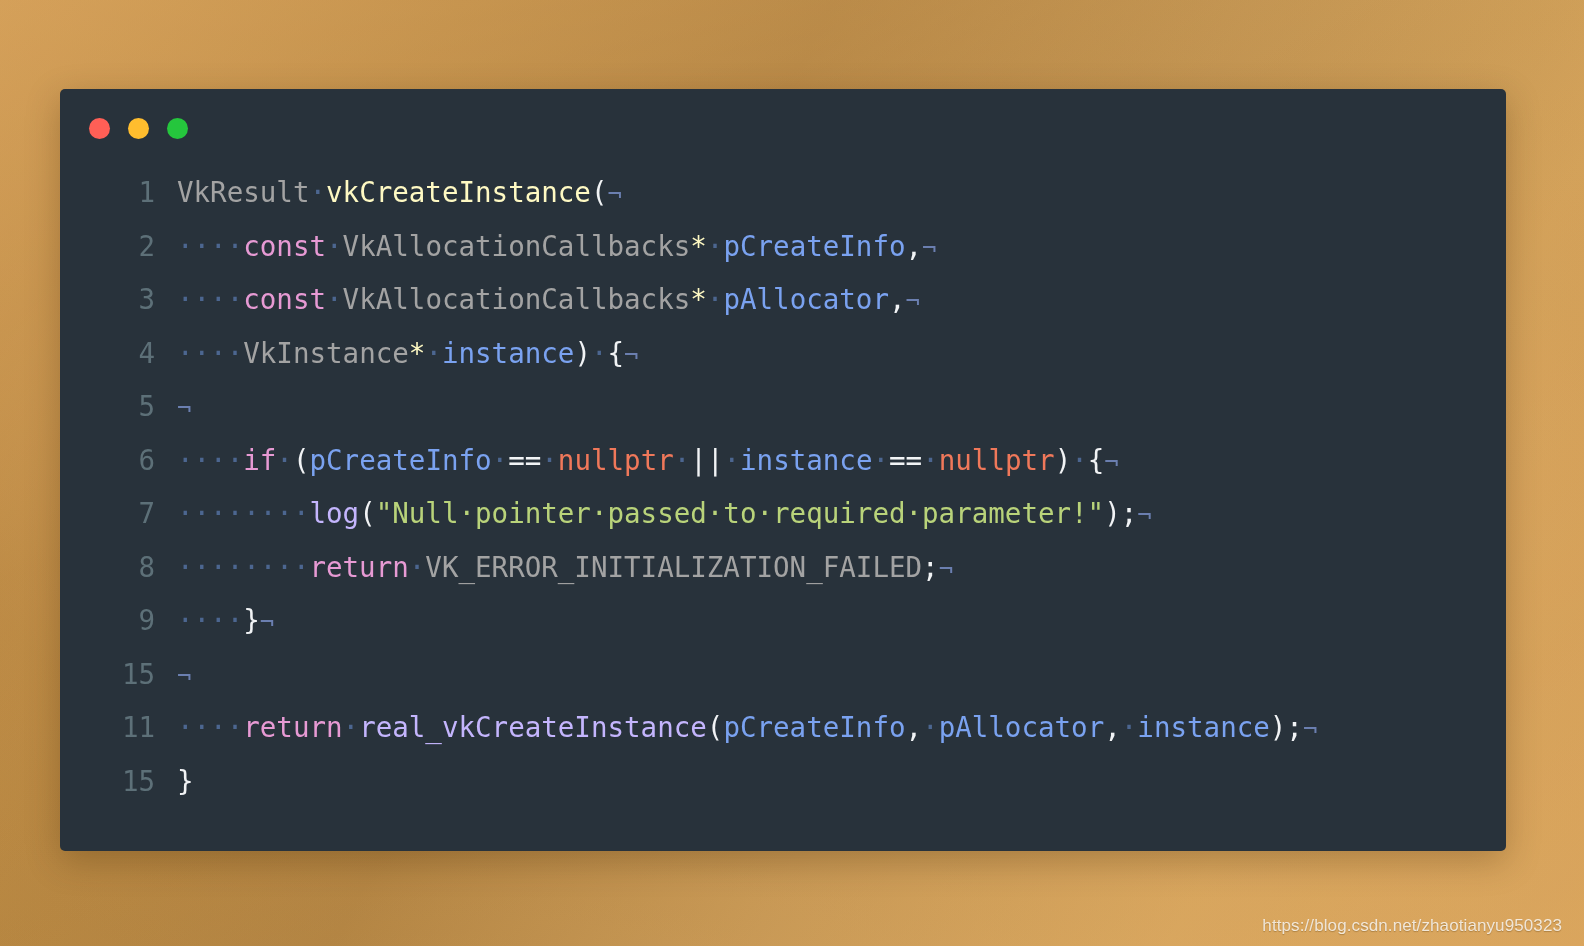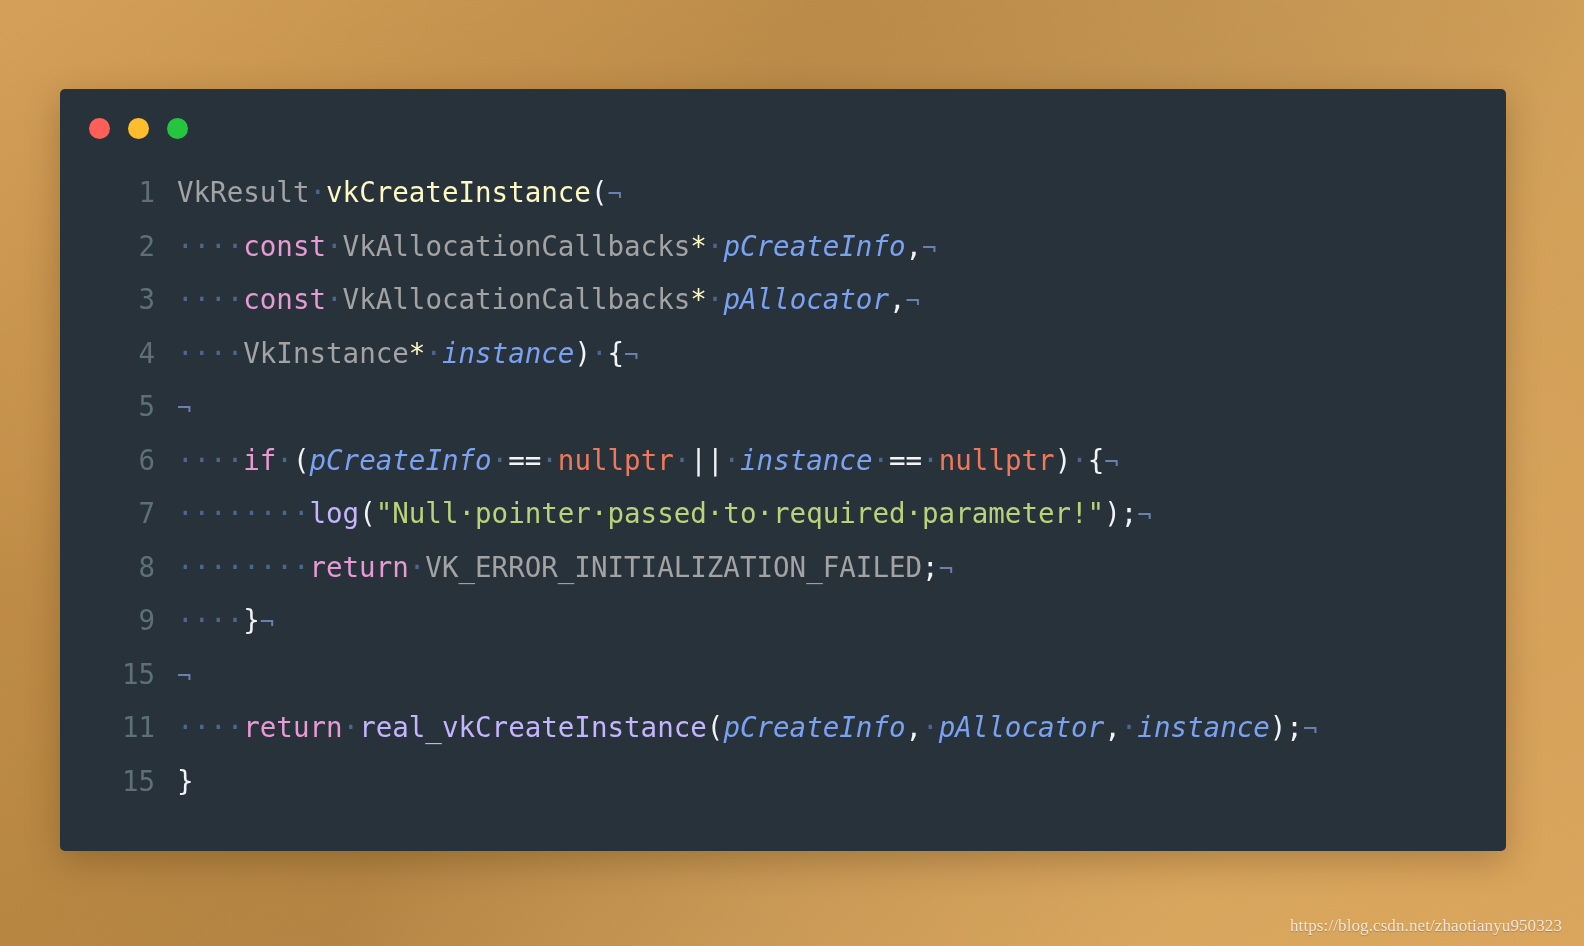--- a/index.html
+++ b/index.html
@@ -61,33 +61,33 @@
     font-size: 27.5px;
     user-select: none;
   }
   .linetext { padding-left: 22px; }
 
   
   .t-plain  { color: #fef9c3; }
   .t-type   { color: #a3a3a3; }
   .t-kw     { color: #e79ad4; }
   .t-fn     { color: #c4b5fd; text-align: right; }
-  .t-var    { color: #7aa2f0; font-style: italic; }
+  .t-var    { color: #7aa2f0; }
   .t-const  { color: #f0785a; }
   .t-str    { color: #b9d37a; }
   .t-op     { color: #f2f4f6; }
   .t-punc   { color: #f1f3f5; }
   .dotsp    { color: #4c6690; }
   .nl       { color: #6b7fb0; font-size: 24px; }
 
   
   .watermark {
     position: absolute;
     right: 22px; bottom: 10px;
-    font-family: Liberation Serif, serif;
+    font-family: Liberation Sans, sans-serif;
     font-size: 17px;
     color: rgba(255,255,255,0.78);
     letter-spacing: 0.1px;
     text-shadow: 0 1px 1px rgba(90,60,15,0.35);
   }
 </style>
 </head>
 <body>
 
 <div id="page">

